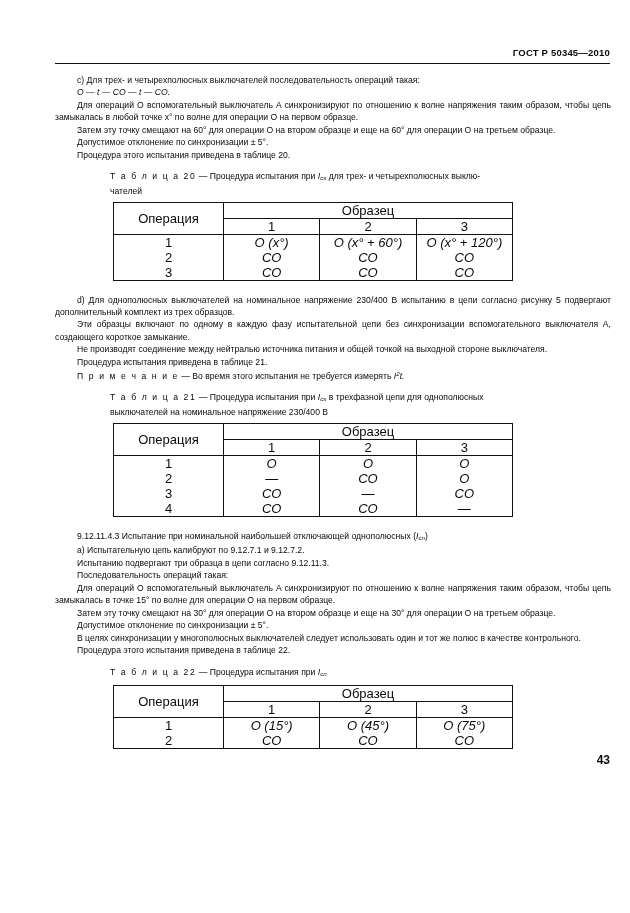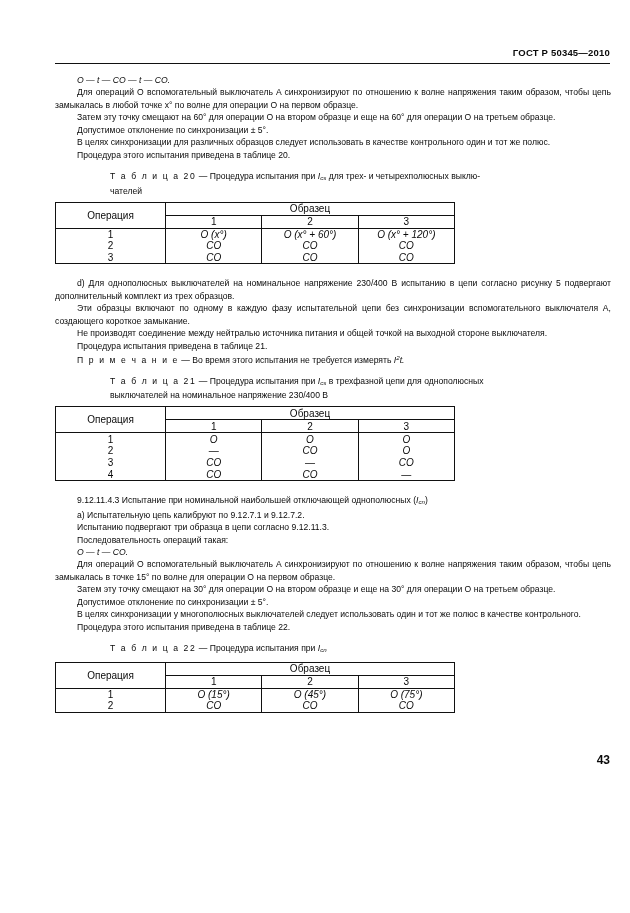--- a/index.html
+++ b/index.html
@@ -81,21 +81,22 @@
     line-height: 12px;
     padding-left: 55px;
     text-indent: 0;
   }
   .tcap .ind2 { display: block; }
 
   
   table.gt {
     border-collapse: collapse;
     width: 400px;
-    font-size: 10px;
+    margin-left: 58px;
+    font-size: 13px;
     table-layout: fixed;
   }
   table.gt td, table.gt th {
     border: 0.8px solid #111;
     padding: 0;
     text-align: center;
     font-weight: normal;
     vertical-align: middle;
   }
   table.gt .hdr-op {
@@ -137,25 +138,25 @@
 </head>
 <body>
 
 <div class="page">
 
   <div class="header">ГОСТ Р 50345—2010</div>
   <div class="header-rule"></div>
 
   <div class="content">
 
+    <p class="t">c) Для трех- и четырехполюсных выключателей последовательность операций такая:</p>
     <p class="t"><i>O — t — CO — t — CO.</i></p>
     <p class="t">Для операций O  вспомогательный выключатель A синхронизируют по отношению к волне напряжения таким образом, чтобы цепь замыкалась в любой точке x° по волне для операции O на первом образце.</p>
     <p class="t">Затем эту точку смещают на 60° для операции O на втором образце и еще на 60° для операции O на третьем образце.</p>
     <p class="t">Допустимое отклонение по синхронизации ± 5°.</p>
-    <p class="t">В целях синхронизации для различных образцов следует использовать в качестве контрольного один и тот же полюс.</p>
     <p class="t">Процедура этого испытания приведена в таблице 20.</p>
 
     <div class="gap-m"></div>
 
     <p class="tcap"><span class="spaced">Т а б л и ц а  20</span><span> — </span><span>Процедура испытания при </span><i>I</i><sub>cs</sub><span>  для трех- и четырехполюсных выклю-</span><span class="ind2">чателей</span></p>
 
     <div class="gap-s"></div>
 
     <table class="gt">
       <tbody>
@@ -240,21 +241,20 @@
       </tr>
     </tbody>
       </table>
 
     <div class="gap-l"></div>
 
     <p class="t"><span>9.12.11.4.3 </span><span>Испытание при номинальной наибольшей отключающей однополюсных (</span><i>I</i><sub>cn</sub><span>)</span></p>
     <p class="t">a) Испытательную цепь калибруют по 9.12.7.1 и 9.12.7.2.</p>
     <p class="t">Испытанию подвергают три образца в цепи согласно 9.12.11.3.</p>
     <p class="t">Последовательность операций такая:</p>
-    <p class="t"><i>O — t — CO.</i></p>
     <p class="t">Для операций O  вспомогательный выключатель A синхронизируют по отношению к волне напряжения таким образом, чтобы цепь замыкалась в точке 15° по волне для операции O на первом образце.</p>
     <p class="t">Затем эту точку смещают на 30° для операции O на втором образце и еще на 30° для операции O на третьем образце.</p>
     <p class="t">Допустимое отклонение по синхронизации ± 5°.</p>
     <p class="t">В целях синхронизации у многополюсных выключателей следует использовать один и тот же полюс в качестве контрольного.</p>
     <p class="t">Процедура этого испытания приведена в таблице 22.</p>
 
     <div class="gap-m"></div>
 
     <p class="tcap"><span class="spaced">Т а б л и ц а  22</span><span> — </span><span>Процедура испытания при </span><i>I</i><sub>cn</sub></p>
 

